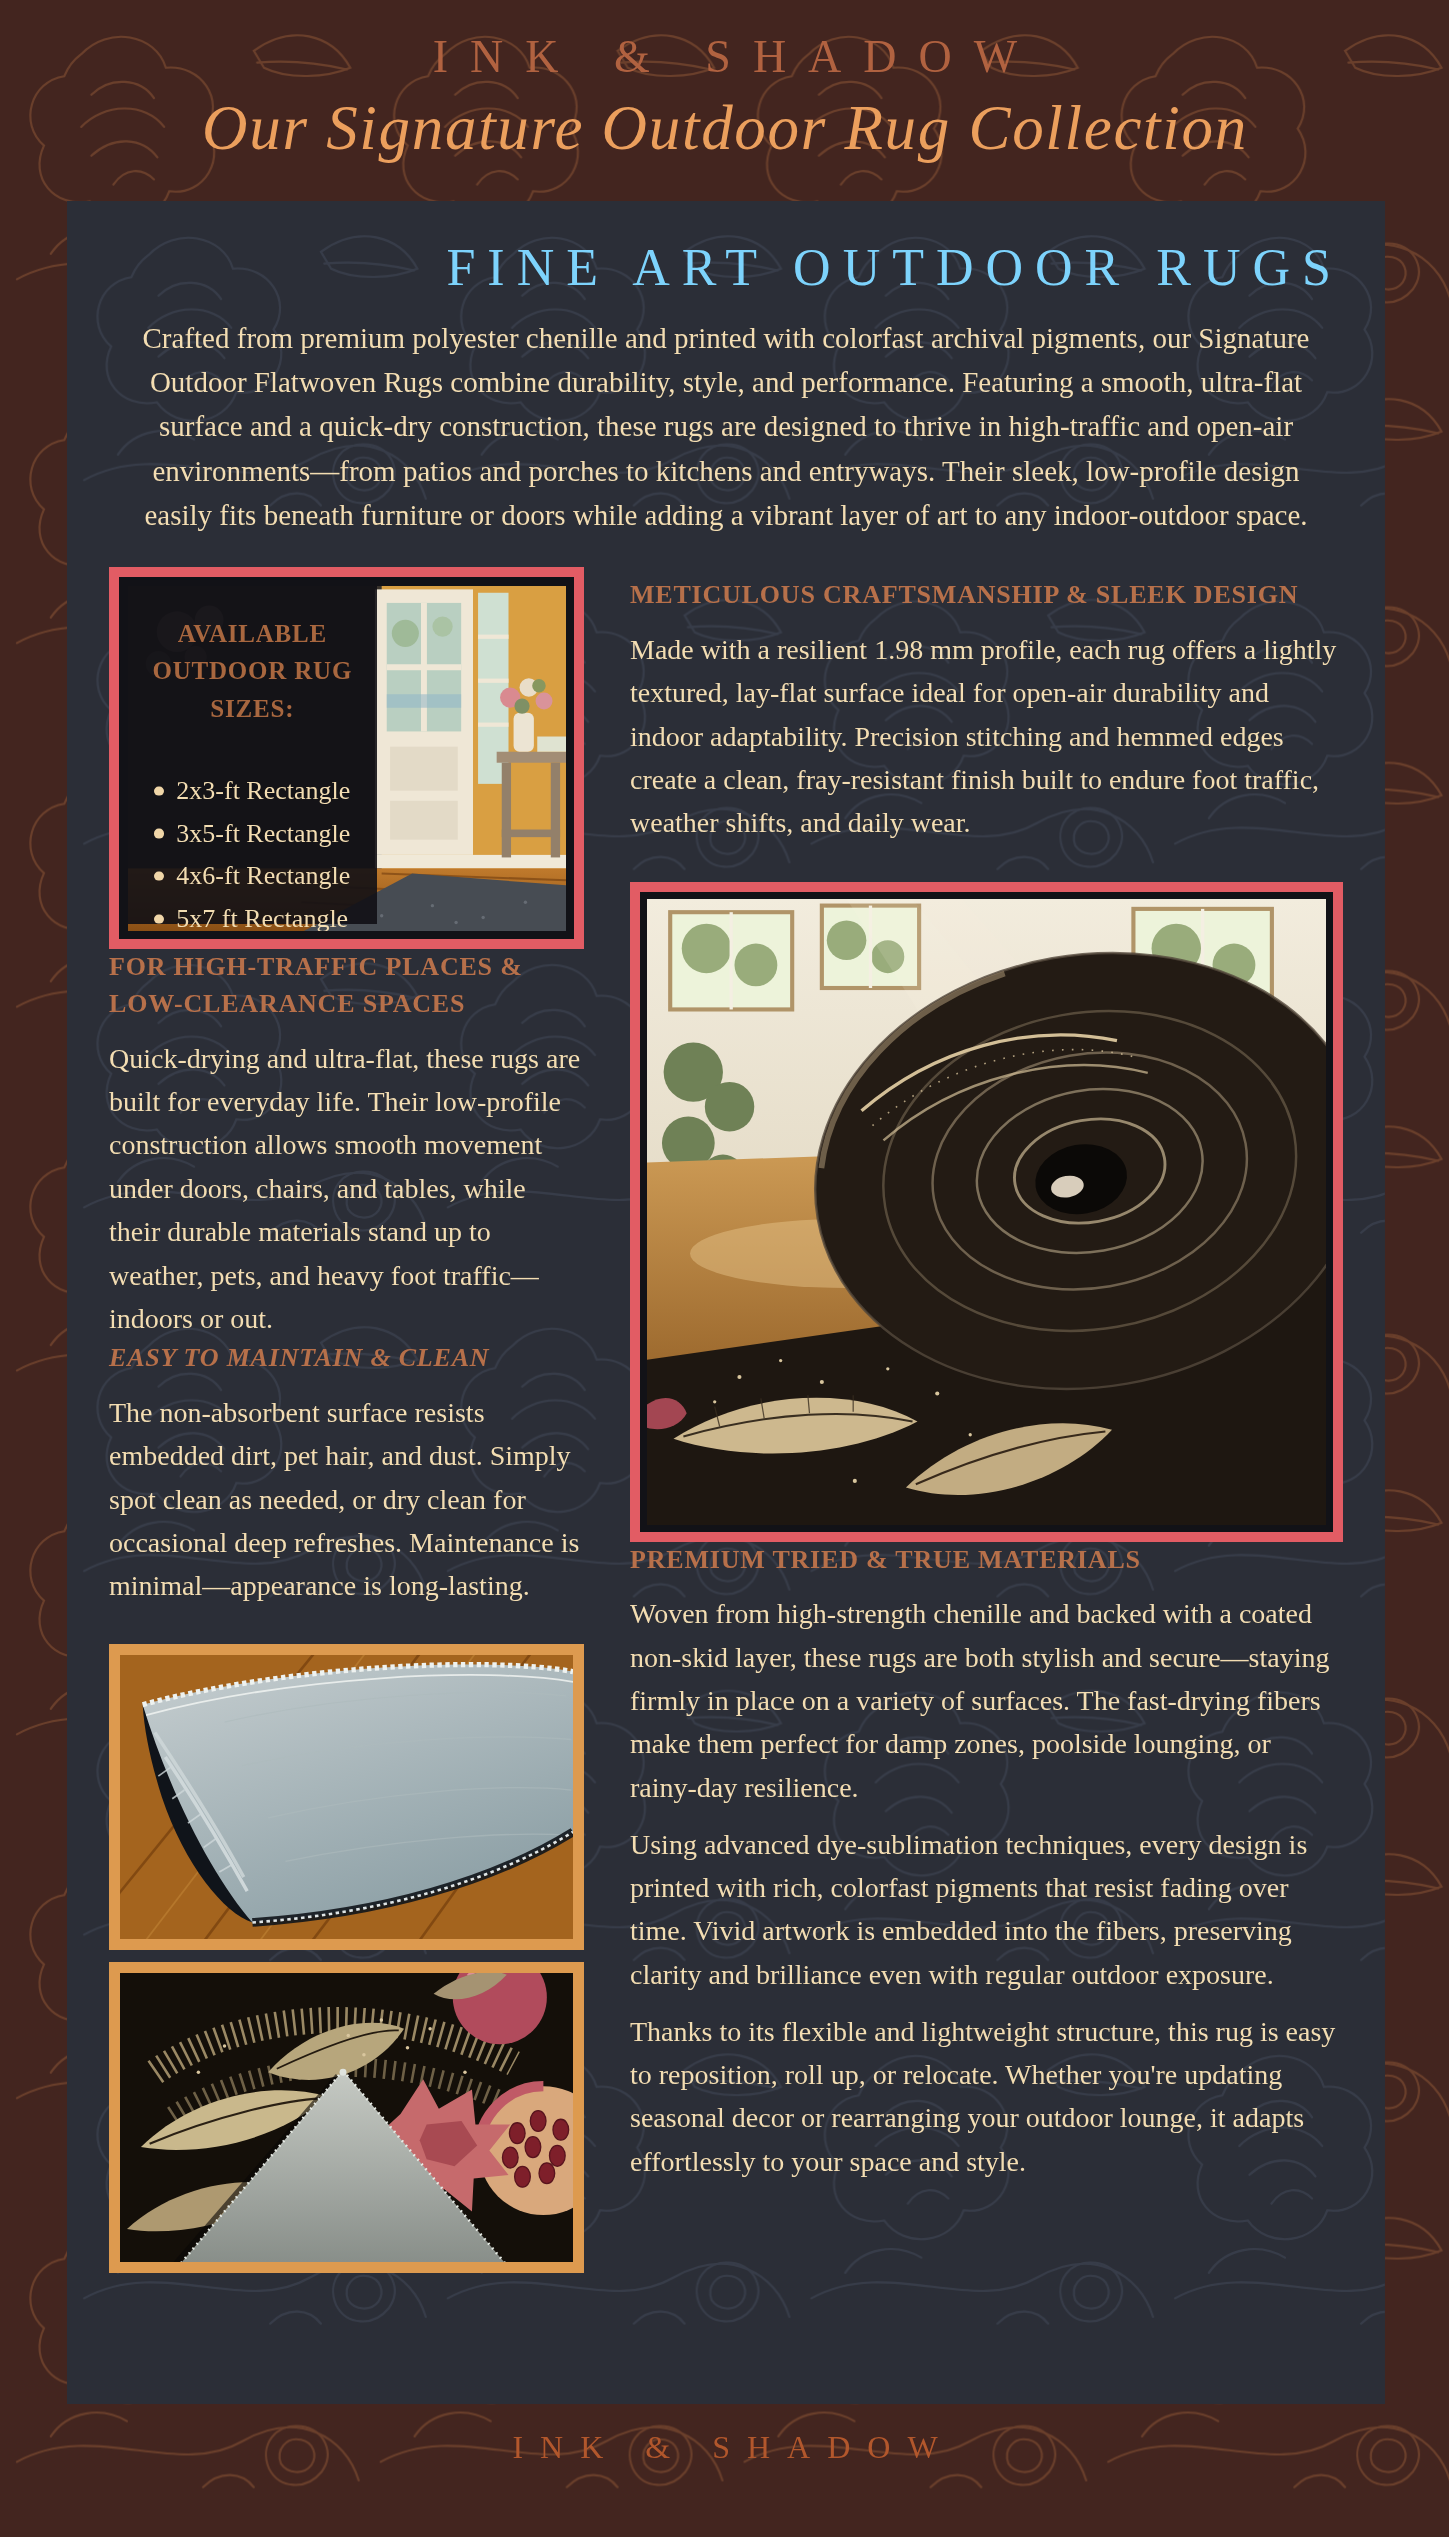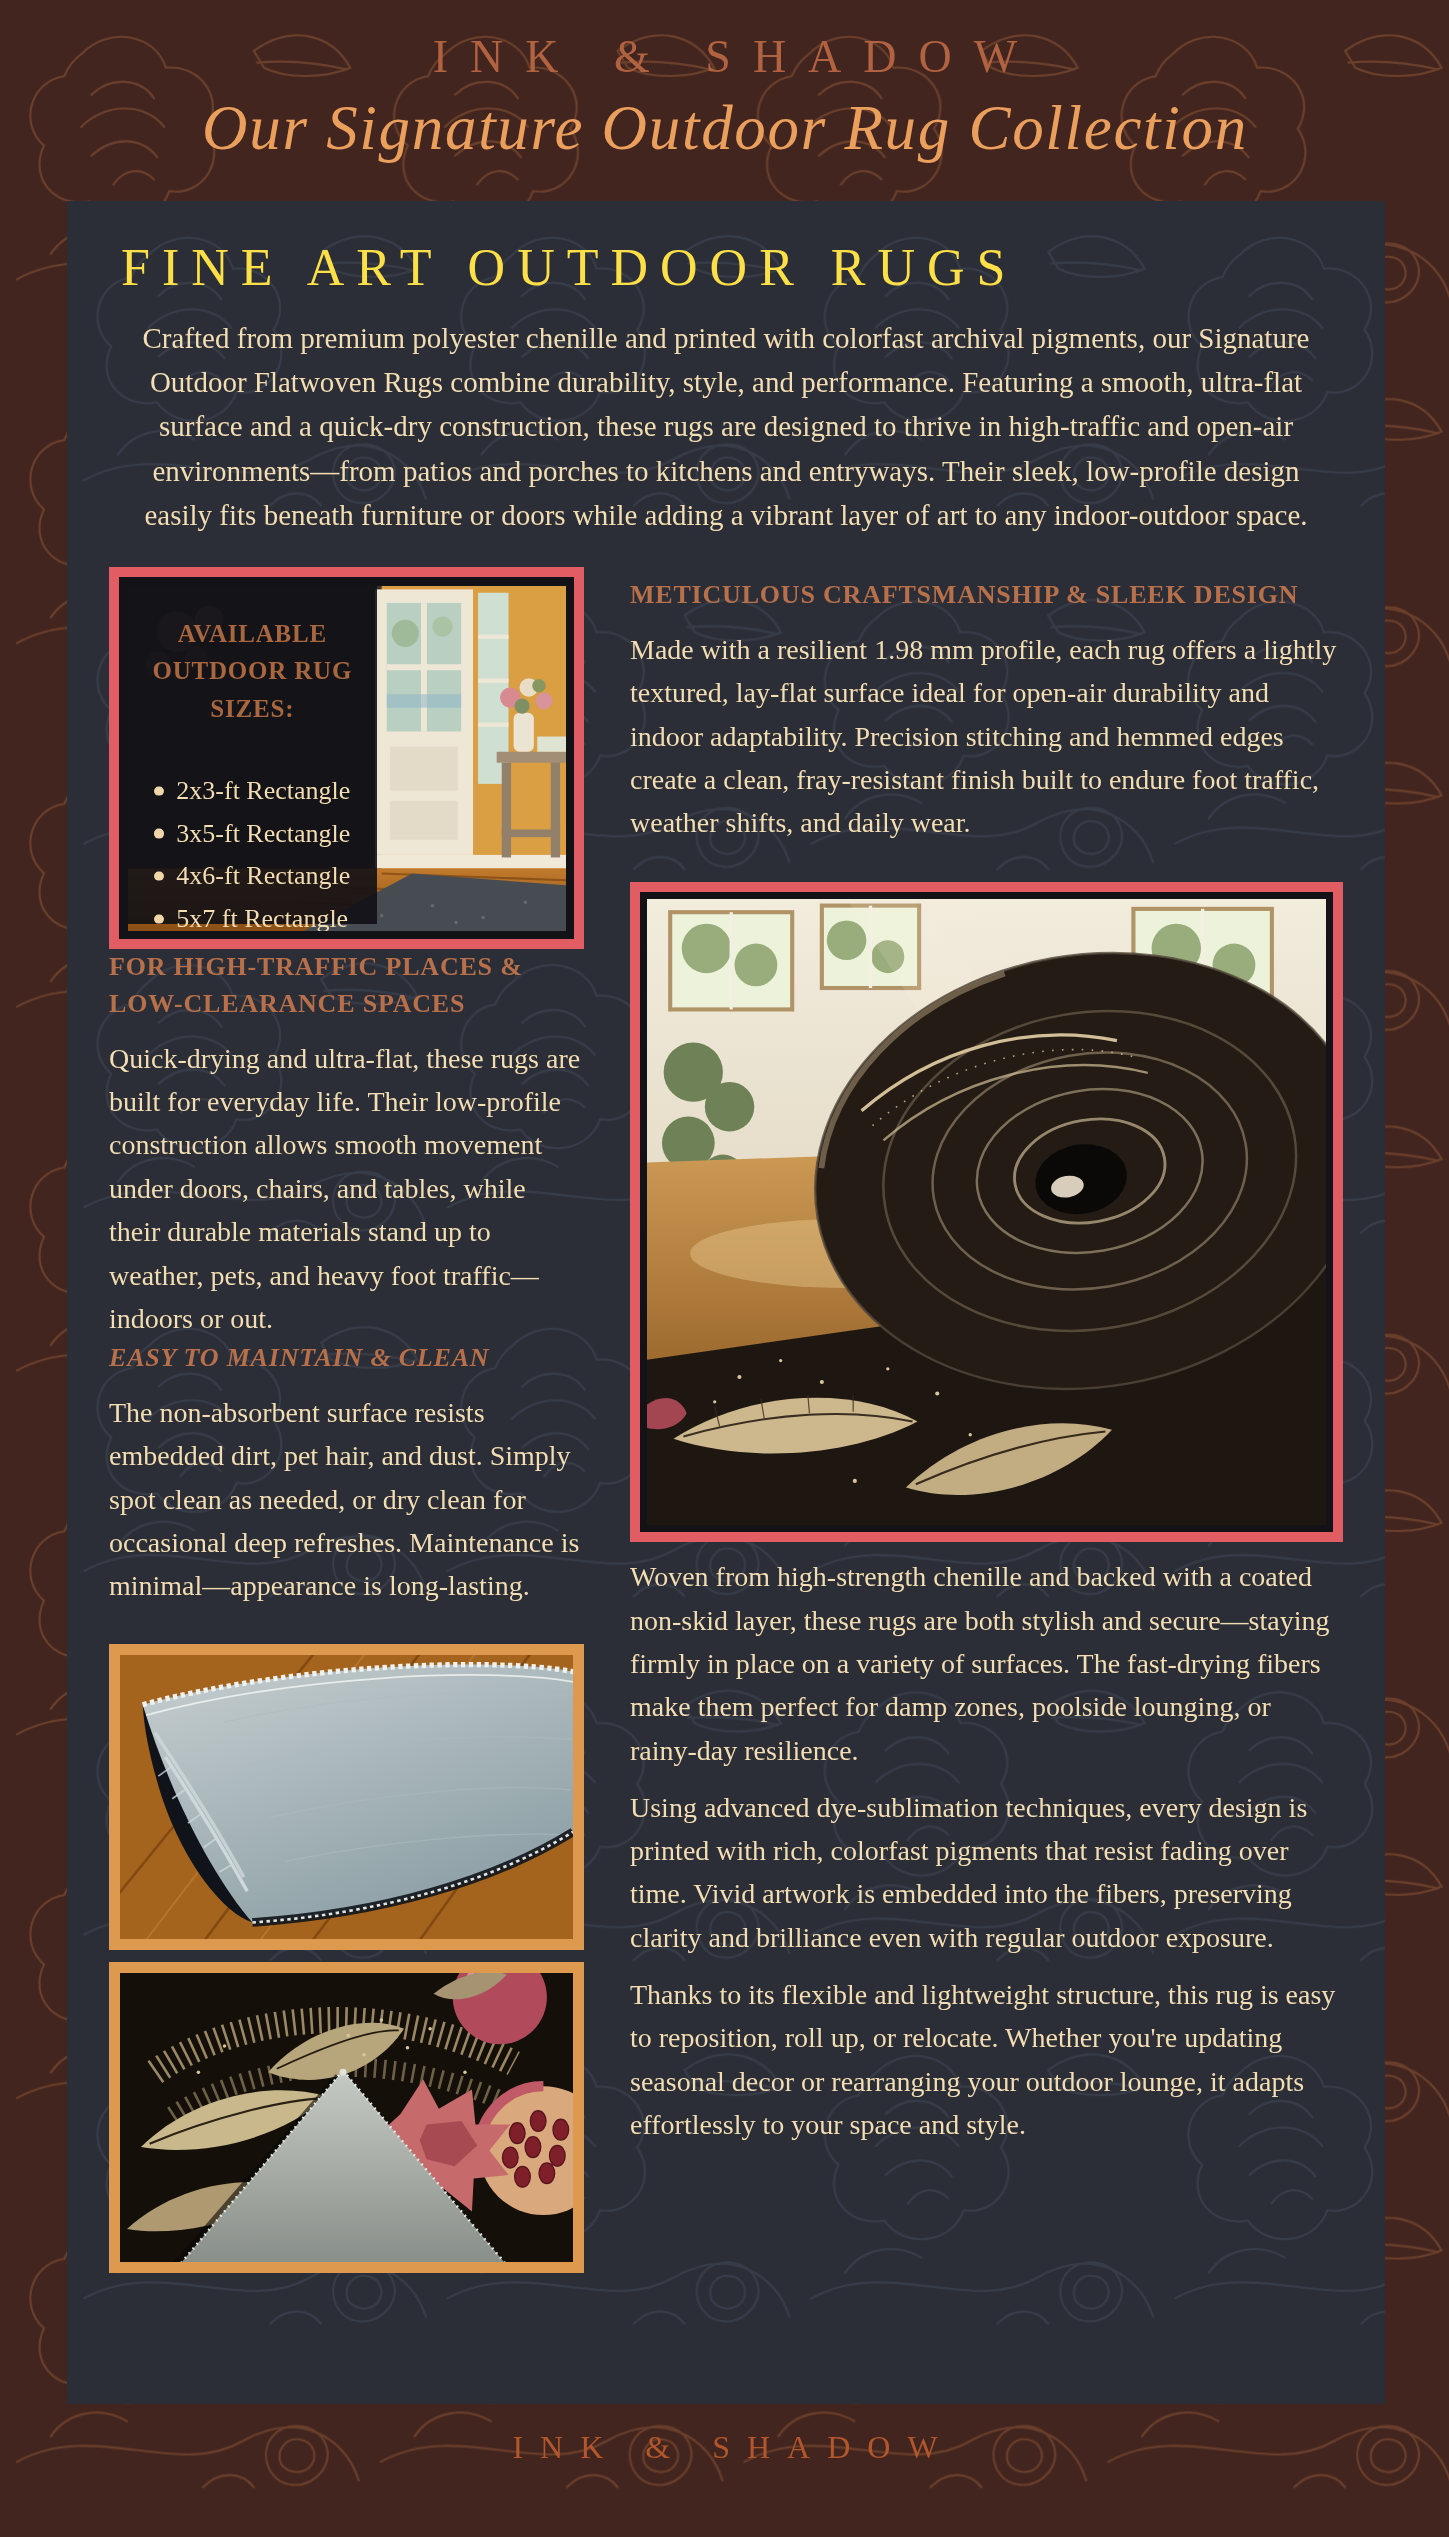--- a/index.html
+++ b/index.html
@@ -9,21 +9,21 @@
   }
   .bg-svg{position:absolute;left:0;top:0;z-index:0;}
   
   .brand-header{position:absolute;top:30px;left:0;width:100%;text-align:center;z-index:2;}
   .brand-name{font-size:46px;letter-spacing:22px;color:#b16240;text-indent:22px;}
   .brand-tagline{margin-top:8.5px;font-size:63px;font-style:italic;color:#eb9f5d;letter-spacing:1.7px;}
   
   .panel{position:absolute;left:67px;top:201px;width:1318px;height:2203px;background:#2b2e37;z-index:1;overflow:hidden;}
   .panel-pattern{position:absolute;left:0;top:0;}
   .panel-content{position:relative;padding:0 42px;z-index:1;}
-  .page-title{margin:37px 0 13px;text-align:left;font-size:52px;font-weight:400;letter-spacing:12px;color:#fde047;text-indent:12px;}
+  .page-title{margin:37px 0 13px;text-align:right;font-size:52px;font-weight:400;letter-spacing:12px;color:#7dd3fc;text-indent:12px;}
   .intro{margin:18.6px auto 0;width:1211px;text-align:center;font-size:29px;line-height:1.53;color:#f3ddb2;}
   .columns{display:flex;gap:46px;margin-top:30px;}
   .col-left{width:475px;flex:none;}
   .col-right{flex:1;min-width:0;}
   h2.sec{font-size:26px;color:#b7704a;font-weight:bold;letter-spacing:0.8px;line-height:1.42;margin:0;}
   p.body{font-size:28px;line-height:1.55;color:#f3ddb2;margin:13.5px 0 0;}
   figure{margin:0;}
   svg.photo{display:block;width:100%;height:100%;}
   
   .sizes-fig{height:382px;border:10px solid #e25c64;background:#121217;padding:8.5px;box-sizing:border-box;}
@@ -389,20 +389,21 @@
               <circle cx="300" cy="570" r="2"></circle>
                 <circle cx="360" cy="600" r="2.5"></circle>
                 <circle cx="90" cy="610" r="2"></circle>
               <circle cx="400" cy="650" r="2"></circle>
                 <circle cx="260" cy="706" r="2.5"></circle>
             </g>
             <path d="M0,620 C22,598 48,602 56,624 C46,644 16,648 0,638 Z" fill="#a34652"></path>
           </svg>
         </figure>
 
+        <h2 class="sec mt-h-materials">PREMIUM TRIED &amp; TRUE MATERIALS</h2>
         <p class="body">Woven from high-strength chenille and backed with a coated non-skid layer, these rugs are both stylish and secure—staying firmly in place on a variety of surfaces. The fast-drying fibers make them perfect for damp zones, poolside lounging, or rainy-day resilience.</p>
 
         <p class="body">Using advanced dye-sublimation techniques, every design is printed with rich, colorfast pigments that resist fading over time. Vivid artwork is embedded into the fibers, preserving clarity and brilliance even with regular outdoor exposure.</p>
 
         <p class="body">Thanks to its flexible and lightweight structure, this rug is easy to reposition, roll up, or relocate. Whether you're updating seasonal decor or rearranging your outdoor lounge, it adapts effortlessly to your space and style.</p>
       </div>
 
     </div>
   </div>
 </main>

